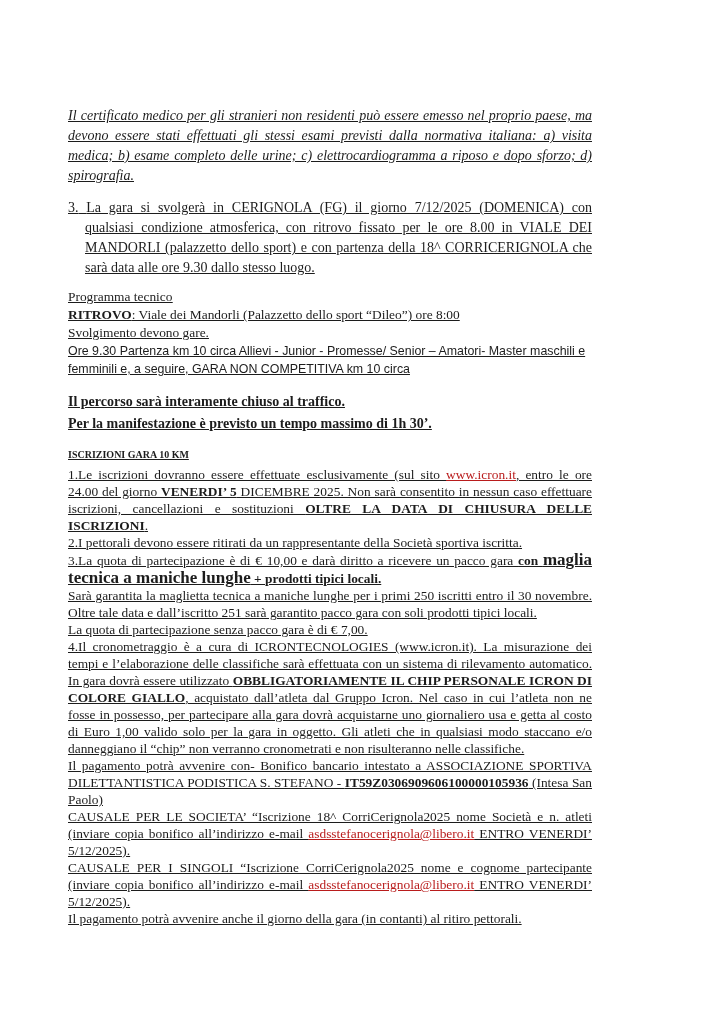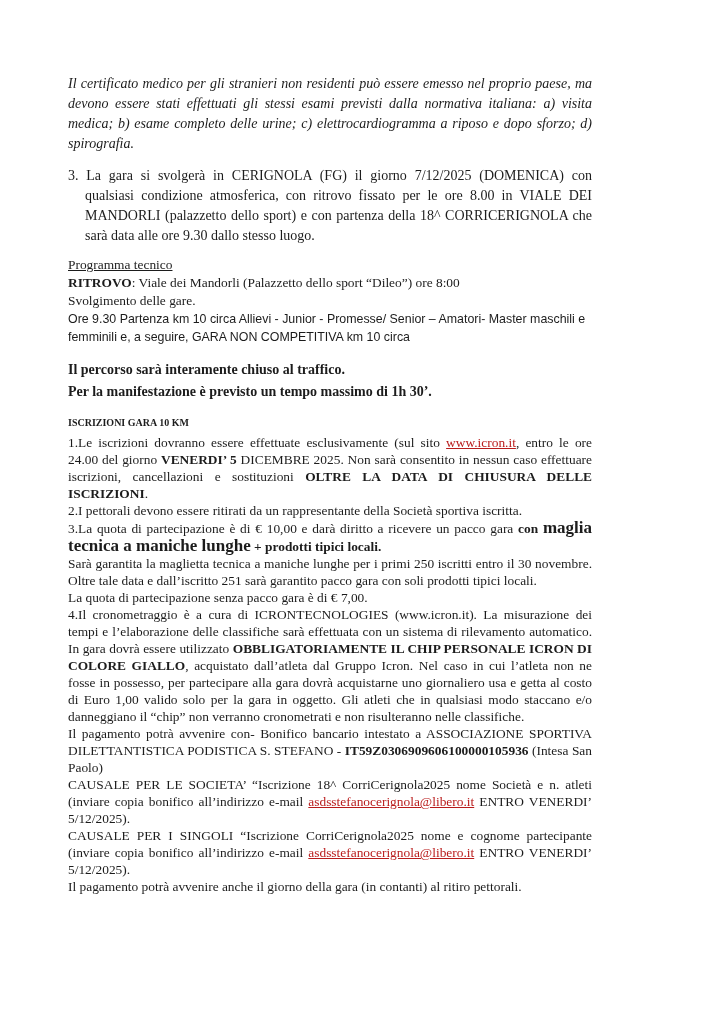--- a/index.html
+++ b/index.html
@@ -6,25 +6,26 @@
   body {
     width: 724px;
     height: 1024px;
     background: #ffffff;
     overflow: hidden;
   }
   .page {
     box-sizing: border-box;
     width: 660px;
     height: 1024px;
-    padding: 74px 68px 0 68px;
+    padding: 106px 68px 0 68px;
     font-family: "Liberation Serif", serif;
     font-size: 13.4px;
     line-height: 17px;
     color: #1c1c1c;
+    text-decoration: underline;
   }
   p { margin: 0; }
   .just { text-align: justify; }
   .intro {
     font-style: italic;
     font-size: 14px;
     line-height: 20px;
     margin-bottom: 12px;
   }
   .item3 {
@@ -77,21 +78,21 @@
 <body>
 
 <div class="page">
 
   <p class="intro just"><span>Il certificato medico per gli stranieri non residenti può essere emesso nel proprio paese, ma devono essere stati effettuati gli stessi esami previsti dalla normativa italiana: a) visita medica; b) esame completo delle urine; c) elettrocardiogramma a riposo e dopo sforzo; d) spirografia.</span></p>
 
   <p class="item3 just"><span>3.</span> <span>La gara si svolgerà in CERIGNOLA (FG) il giorno 7/12/2025 (DOMENICA) con qualsiasi condizione atmosferica, con ritrovo fissato per le ore 8.00 in VIALE DEI MANDORLI (palazzetto dello sport) e con partenza della 18^ CORRICERIGNOLA che sarà data alle ore 9.30 dallo stesso luogo.</span></p>
 
   <p class="prog"><span class="underline">Programma tecnico</span></p>
   <p class="prog"><span class="b">RITROVO</span><span>: Viale dei Mandorli (Palazzetto dello sport “Dileo”) ore 8:00</span></p>
-  <p class="prog"><span>Svolgimento delle gare.</span></p>
+  <p class="prog"><span>Svolgimento devono gare.</span></p>
   <p class="sans"><span>Ore 9.30 Partenza km 10 circa Allievi - Junior - Promesse/ Senior – Amatori- Master maschili e femminili e, a seguire, GARA NON COMPETITIVA km 10 circa</span></p>
 
   <p class="boldline mt-traffic"><span>Il percorso sarà interamente chiuso al traffico.</span></p>
   <p class="boldline"><span>Per la manifestazione è previsto un tempo massimo di 1h 30’.</span></p>
 
   <p class="section-title"><span>ISCRIZIONI GARA 10 KM</span></p>
 
   <p class="just"><span>1.Le iscrizioni dovranno essere effettuate esclusivamente (sul sito </span><a class="doclink">www.icron.it</a><span>, entro le ore 24.00 del giorno </span><span class="b">VENERDI’ 5</span><span> DICEMBRE 2025. Non sarà consentito in nessun caso effettuare iscrizioni, cancellazioni e sostituzioni </span><span class="b">OLTRE LA DATA DI CHIUSURA DELLE ISCRIZIONI</span><span>.</span></p>
 
   <p class="just"><span>2.I pettorali devono essere ritirati da un rappresentante della Società sportiva iscritta.</span></p>

